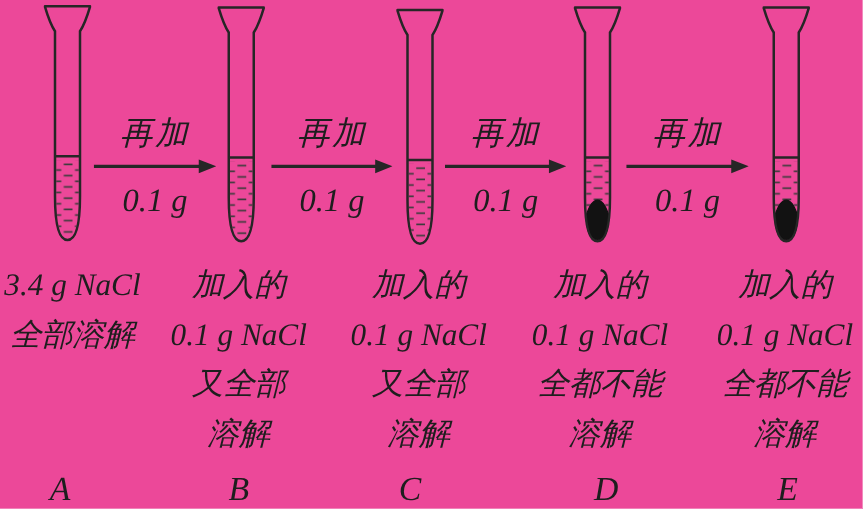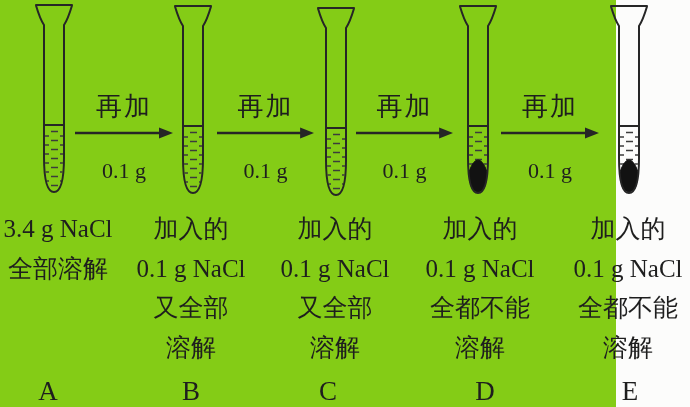--- a/index.html
+++ b/index.html
@@ -3,21 +3,21 @@
 <meta charset="utf-8">
 <style>
   html,body{margin:0;padding:0;}
   body{
     width:690px;height:407px;
     background:#fcfcfb;
     font-family:"Liberation Serif","DejaVu Serif",serif;
     color:#1e1e1e;
     overflow:hidden;
   }
-  #stage{position:relative;width:616px;height:407px;background:#84cc16;}
+  #stage{position:relative;width:690px;height:407px;background:#ec4899;font-style:italic;}
 
   
   .tube{position:absolute;width:40px;height:196px;}
   .tube .outline{fill:none;stroke:#262626;stroke-width:2;stroke-linecap:round;}
   .tube .surface{stroke:#262626;stroke-width:2;}
   .tube .dash{stroke:#3c3c3c;stroke-width:1.4;fill:none;}
   .tube .mound{fill:#121212;stroke:#121212;stroke-width:1;}
   .tube-a{left:34px;top:3px;}
   .tube-b{left:173px;top:4px;}
   .tube-c{left:316px;top:6px;}
@@ -27,21 +27,21 @@
   
   .arrow-group{position:absolute;top:92px;height:90px;text-align:center;}
   .ag1{left:75px;width:98px;}
   .ag2{left:217px;width:97px;}
   .ag3{left:356px;width:97px;}
   .ag4{left:501px;width:98px;}
   .arrow-top{display:block;font-size:26px;line-height:30px;letter-spacing:2px;}
   .arrow-svg{display:block;width:100%;height:14px;margin:4px 0 2px 0;}
   .arrow-svg line{stroke:#262626;stroke-width:2.6;}
   .arrow-svg polygon{fill:#262626;}
-  .arrow-bottom{display:block;font-size:22px;line-height:30px;margin-top:16px;}
+  .arrow-bottom{display:block;font-size:26px;line-height:30px;margin-top:6px;}
 
   
   .col{position:absolute;top:209px;width:140px;text-align:center;
        font-size:25px;line-height:39.5px;white-space:nowrap;}
   .col-a{left:-12px;}
   .col-b{left:121px;}
   .col-c{left:265px;}
   .col-d{left:410px;}
   .col-e{left:558px;}
   .col span{display:block;}

